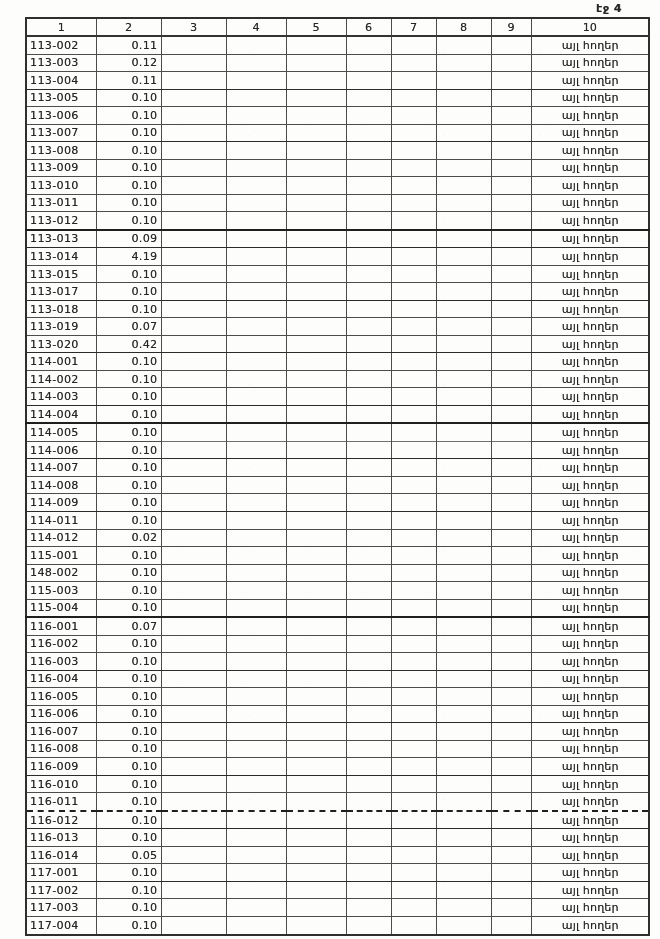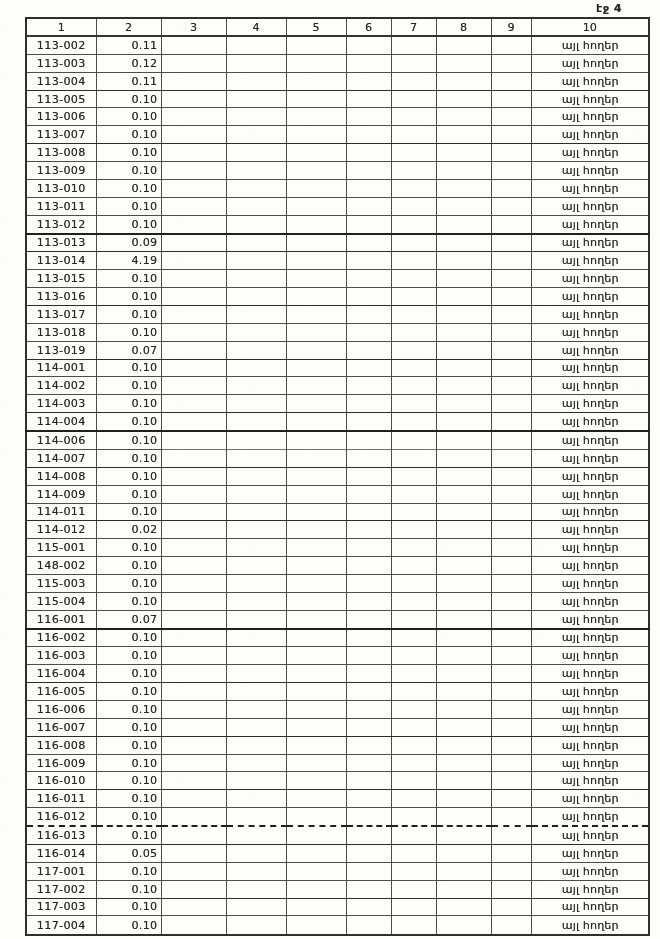--- a/index.html
+++ b/index.html
@@ -44,21 +44,21 @@
     height:16px;
     overflow:hidden;
     white-space:nowrap;
     text-shadow:0.25px 0.25px 0 rgba(35,35,35,0.6);
   }
   thead th{
     text-align:center;
     border-bottom:2px solid #333;
     font-size:11px;
   }
-  .c-code{text-align:center;letter-spacing:0.4px;}
+  .c-code{letter-spacing:0.4px;}
   .c-area{text-align:right;letter-spacing:0.4px;}
   .c-empty{}
   .c-note{text-align:center;padding-left:4px;letter-spacing:0.2px;}
   
   tbody tr:nth-child(3n) td{border-bottom-color:#2b2b2b;border-bottom-width:1.5px;}
   tbody tr:nth-child(7n+2) td{border-bottom-style:dashed;border-bottom-color:#6a6a6a;}
   tbody tr:nth-child(5n+4) td.c-empty{border-top-color:#707070;}
   tbody td:nth-child(6),tbody td:nth-child(7){border-left-color:#5f5f5f;}
   tbody tr:nth-child(11n) td{border-bottom-color:#1f1f1f;border-bottom-width:2px;}
 </style>
@@ -259,32 +259,20 @@
         <td class="c-empty"></td>
         <td class="c-empty"></td>
         <td class="c-empty"></td>
         <td class="c-empty"></td>
         <td class="c-empty"></td>
         <td class="c-empty"></td>
         <td class="c-empty"></td>
         <td class="c-note">այլ հողեր</td>
       </tr>
       <tr>
-        <td class="c-code">113-016</td>
-        <td class="c-area">0.10</td>
-        <td class="c-empty"></td>
-        <td class="c-empty"></td>
-        <td class="c-empty"></td>
-        <td class="c-empty"></td>
-        <td class="c-empty"></td>
-        <td class="c-empty"></td>
-        <td class="c-empty"></td>
-        <td class="c-note">այլ հողեր</td>
-      </tr>
-      <tr>
         <td class="c-code">113-017</td>
         <td class="c-area">0.10</td>
         <td class="c-empty"></td>
         <td class="c-empty"></td>
         <td class="c-empty"></td>
         <td class="c-empty"></td>
         <td class="c-empty"></td>
         <td class="c-empty"></td>
         <td class="c-empty"></td>
         <td class="c-note">այլ հողեր</td>
@@ -307,20 +295,32 @@
         <td class="c-empty"></td>
         <td class="c-empty"></td>
         <td class="c-empty"></td>
         <td class="c-empty"></td>
         <td class="c-empty"></td>
         <td class="c-empty"></td>
         <td class="c-empty"></td>
         <td class="c-note">այլ հողեր</td>
       </tr>
       <tr>
+        <td class="c-code">113-020</td>
+        <td class="c-area">0.42</td>
+        <td class="c-empty"></td>
+        <td class="c-empty"></td>
+        <td class="c-empty"></td>
+        <td class="c-empty"></td>
+        <td class="c-empty"></td>
+        <td class="c-empty"></td>
+        <td class="c-empty"></td>
+        <td class="c-note">այլ հողեր</td>
+      </tr>
+      <tr>
         <td class="c-code">114-001</td>
         <td class="c-area">0.10</td>
         <td class="c-empty"></td>
         <td class="c-empty"></td>
         <td class="c-empty"></td>
         <td class="c-empty"></td>
         <td class="c-empty"></td>
         <td class="c-empty"></td>
         <td class="c-empty"></td>
         <td class="c-note">այլ հողեր</td>
@@ -344,20 +344,32 @@
         <td class="c-empty"></td>
         <td class="c-empty"></td>
         <td class="c-empty"></td>
         <td class="c-empty"></td>
         <td class="c-empty"></td>
         <td class="c-empty"></td>
         <td class="c-note">այլ հողեր</td>
       </tr>
       <tr>
         <td class="c-code">114-004</td>
+        <td class="c-area">0.10</td>
+        <td class="c-empty"></td>
+        <td class="c-empty"></td>
+        <td class="c-empty"></td>
+        <td class="c-empty"></td>
+        <td class="c-empty"></td>
+        <td class="c-empty"></td>
+        <td class="c-empty"></td>
+        <td class="c-note">այլ հողեր</td>
+      </tr>
+      <tr>
+        <td class="c-code">114-005</td>
         <td class="c-area">0.10</td>
         <td class="c-empty"></td>
         <td class="c-empty"></td>
         <td class="c-empty"></td>
         <td class="c-empty"></td>
         <td class="c-empty"></td>
         <td class="c-empty"></td>
         <td class="c-empty"></td>
         <td class="c-note">այլ հողեր</td>
       </tr>

